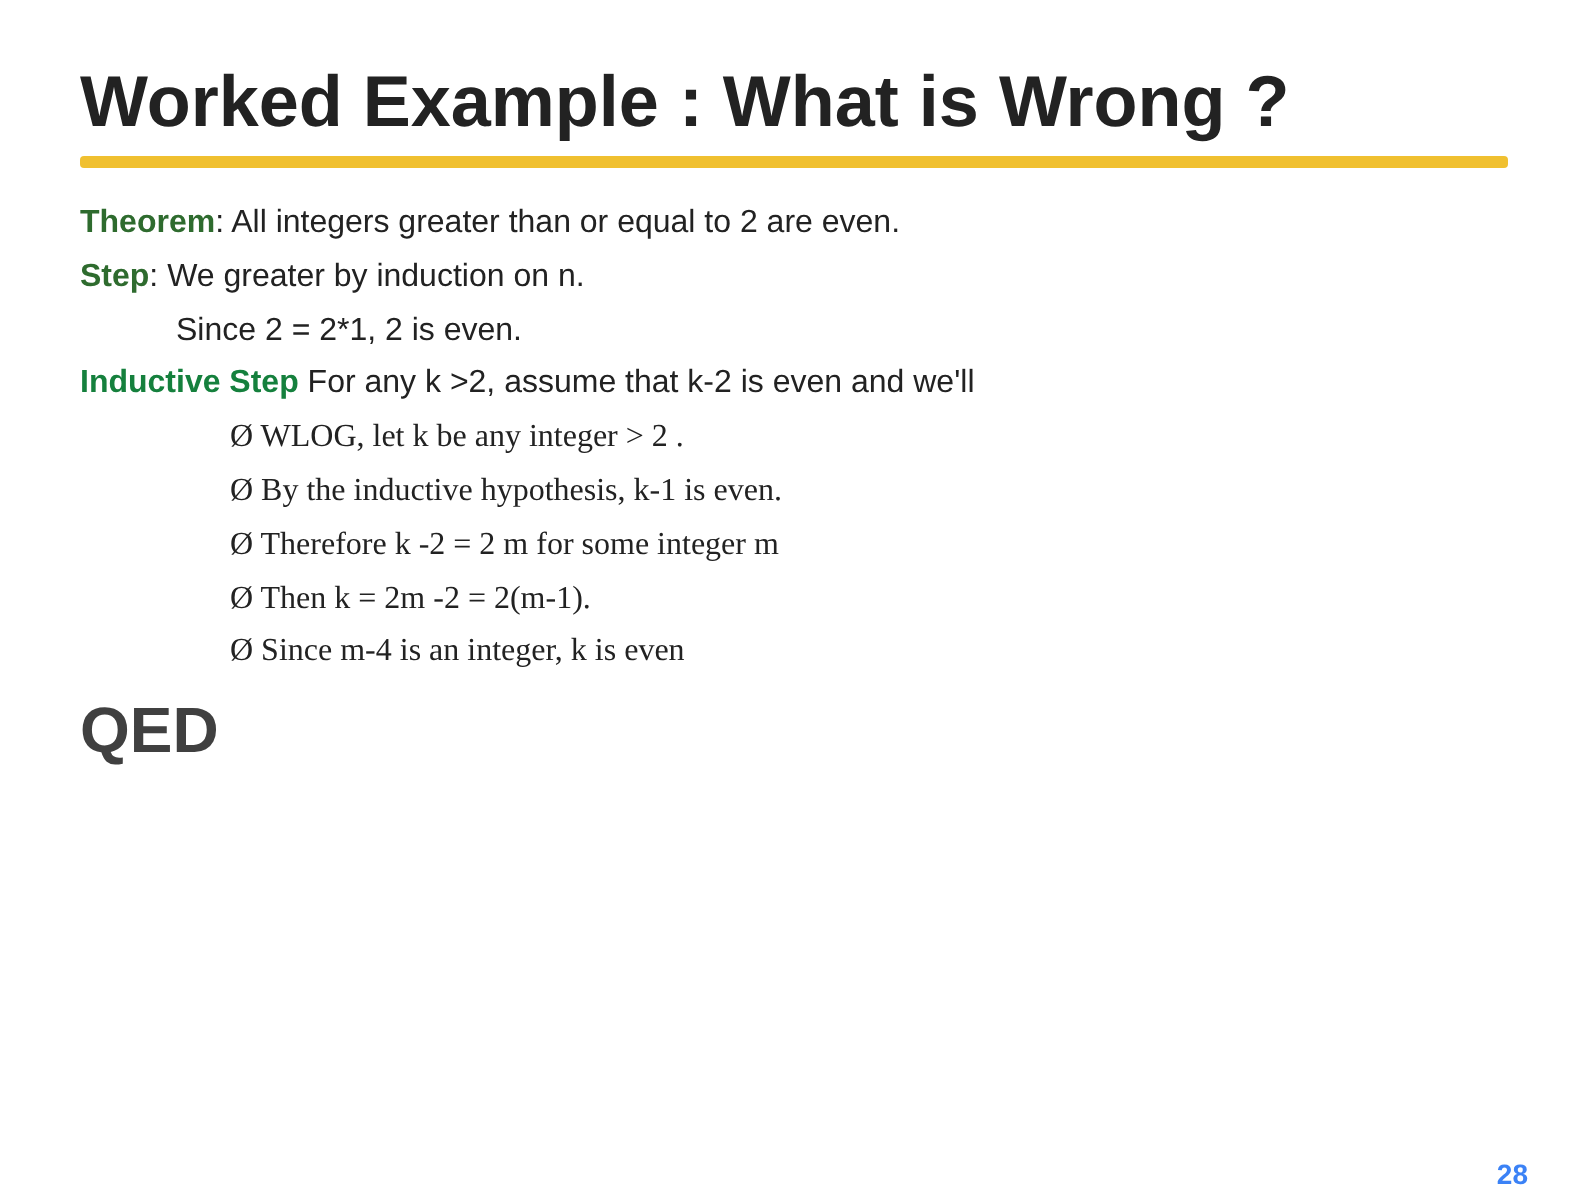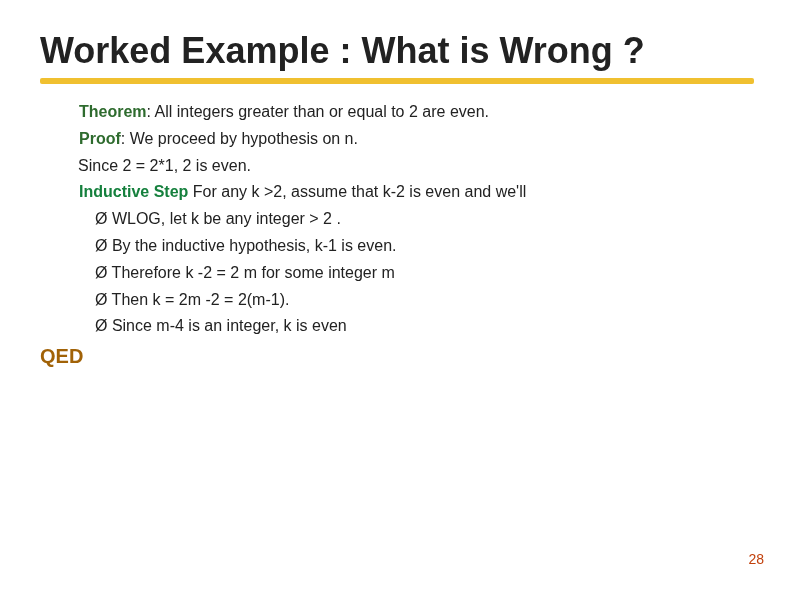--- a/index.html
+++ b/index.html
@@ -43,72 +43,73 @@
 
     .content {
       font-size: 16px;
       line-height: 1.55;
       color: #222222;
     }
 
     .line {
       display: block;
       margin-bottom: 2px;
-      margin-left: 39px;
     }
 
     .bold-green {
       font-weight: bold;
       color: #2e6b2e;
     }
 
     .bold-blue {
       font-weight: bold;
       color: #15803d;
     }
 
     .indent1 {
-      margin-left: 38px;
+      margin-left: 48px;
     }
 
     .indent2 {
-      margin-left: 55px;
+      margin-left: 75px;
+      font-family: Liberation Serif, serif;
     }
 
     .qed {
-      font-size: 20px;
+      font-size: 32px;
       font-weight: bold;
-      color: #a16207;
+      color: #404040;
       margin-top: 0;
     }
 
     .page-number {
       position: absolute;
-      bottom: 28px;
+      bottom: 0;
       right: 30px;
       font-size: 14px;
-      color: #c2410c;
+      color: #3b82f6;
+      font-weight: bold;
     }
   </style>
 </head>
 <body>
 
 <div class="slide">
 
   <h1 class="title">Worked Example : What is Wrong ?</h1>
   <div class="title-underline"></div>
 
   <div class="content">
 
     <span class="line">
       <span class="bold-green">Theorem</span><span>: All integers greater than or equal to 2 are even.</span>
     </span>
 
     <span class="line">
-      <span class="bold-green">Proof</span><span>:  We proceed by hypothesis on n.</span>
+      <span class="bold-green">Step</span><span>:  We greater by induction on n.</span>
     </span>
 
 
     <span class="line indent1">
       <span>Since  2 = 2*1,  2 is even.</span>
     </span>
 
     <span class="line">
       <span class="bold-blue">Inductive Step</span><span> For  any k &gt;2,  assume that k-2 is even and we'll</span>
     </span>

